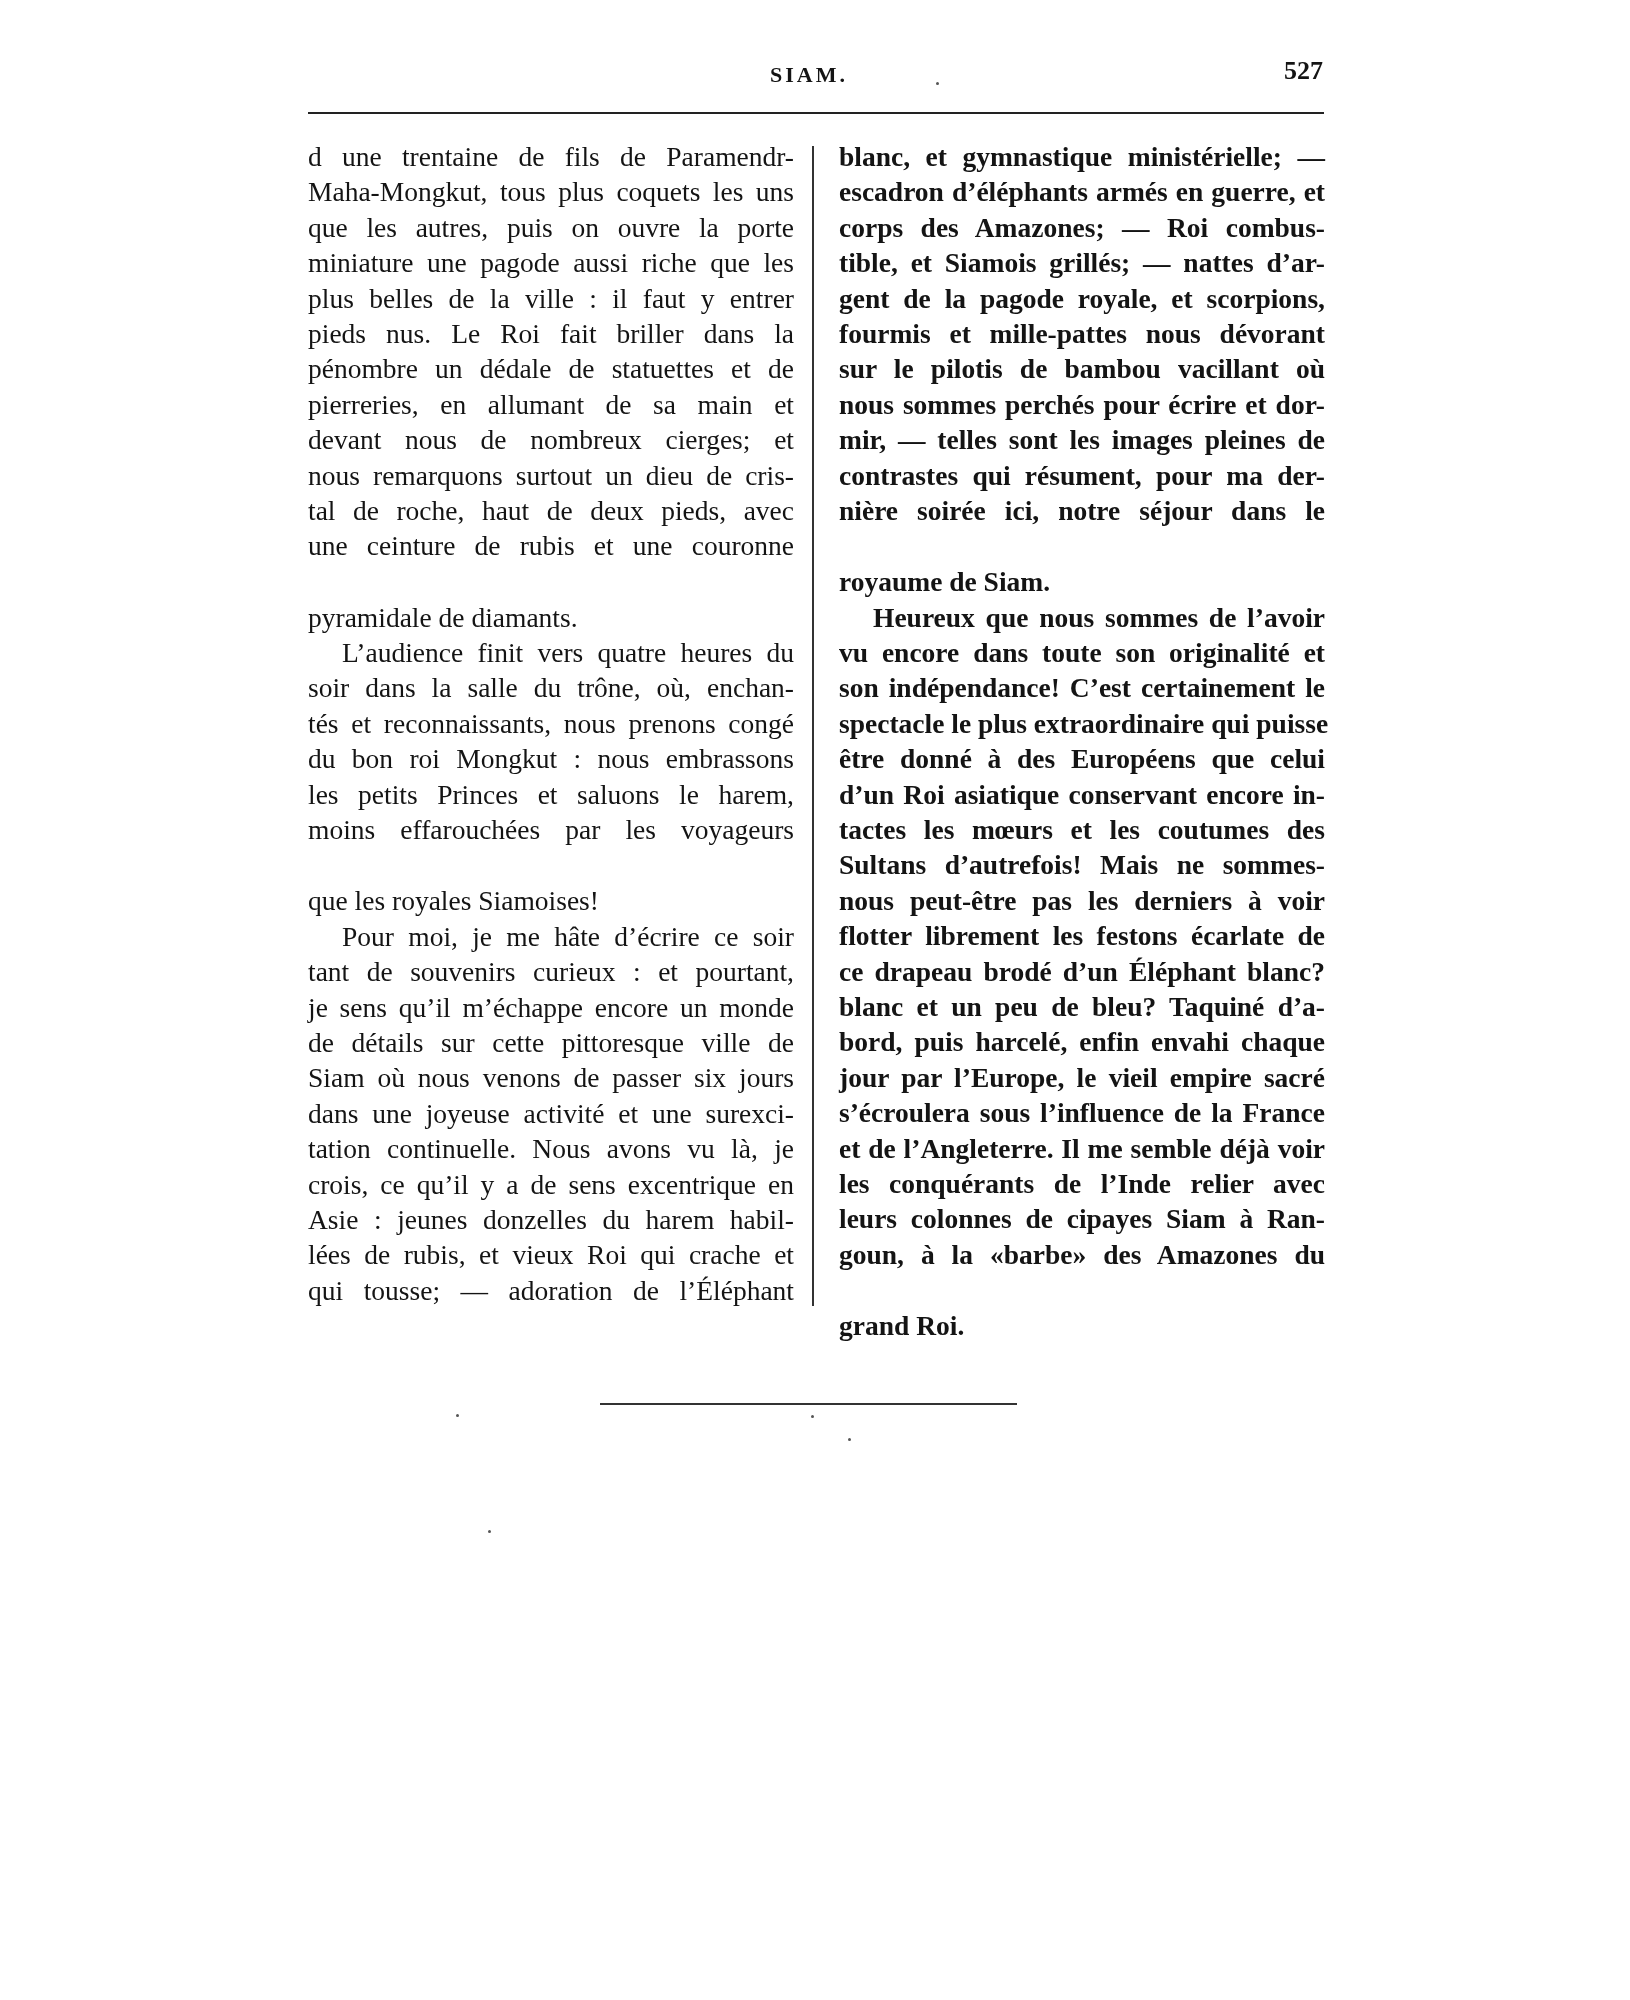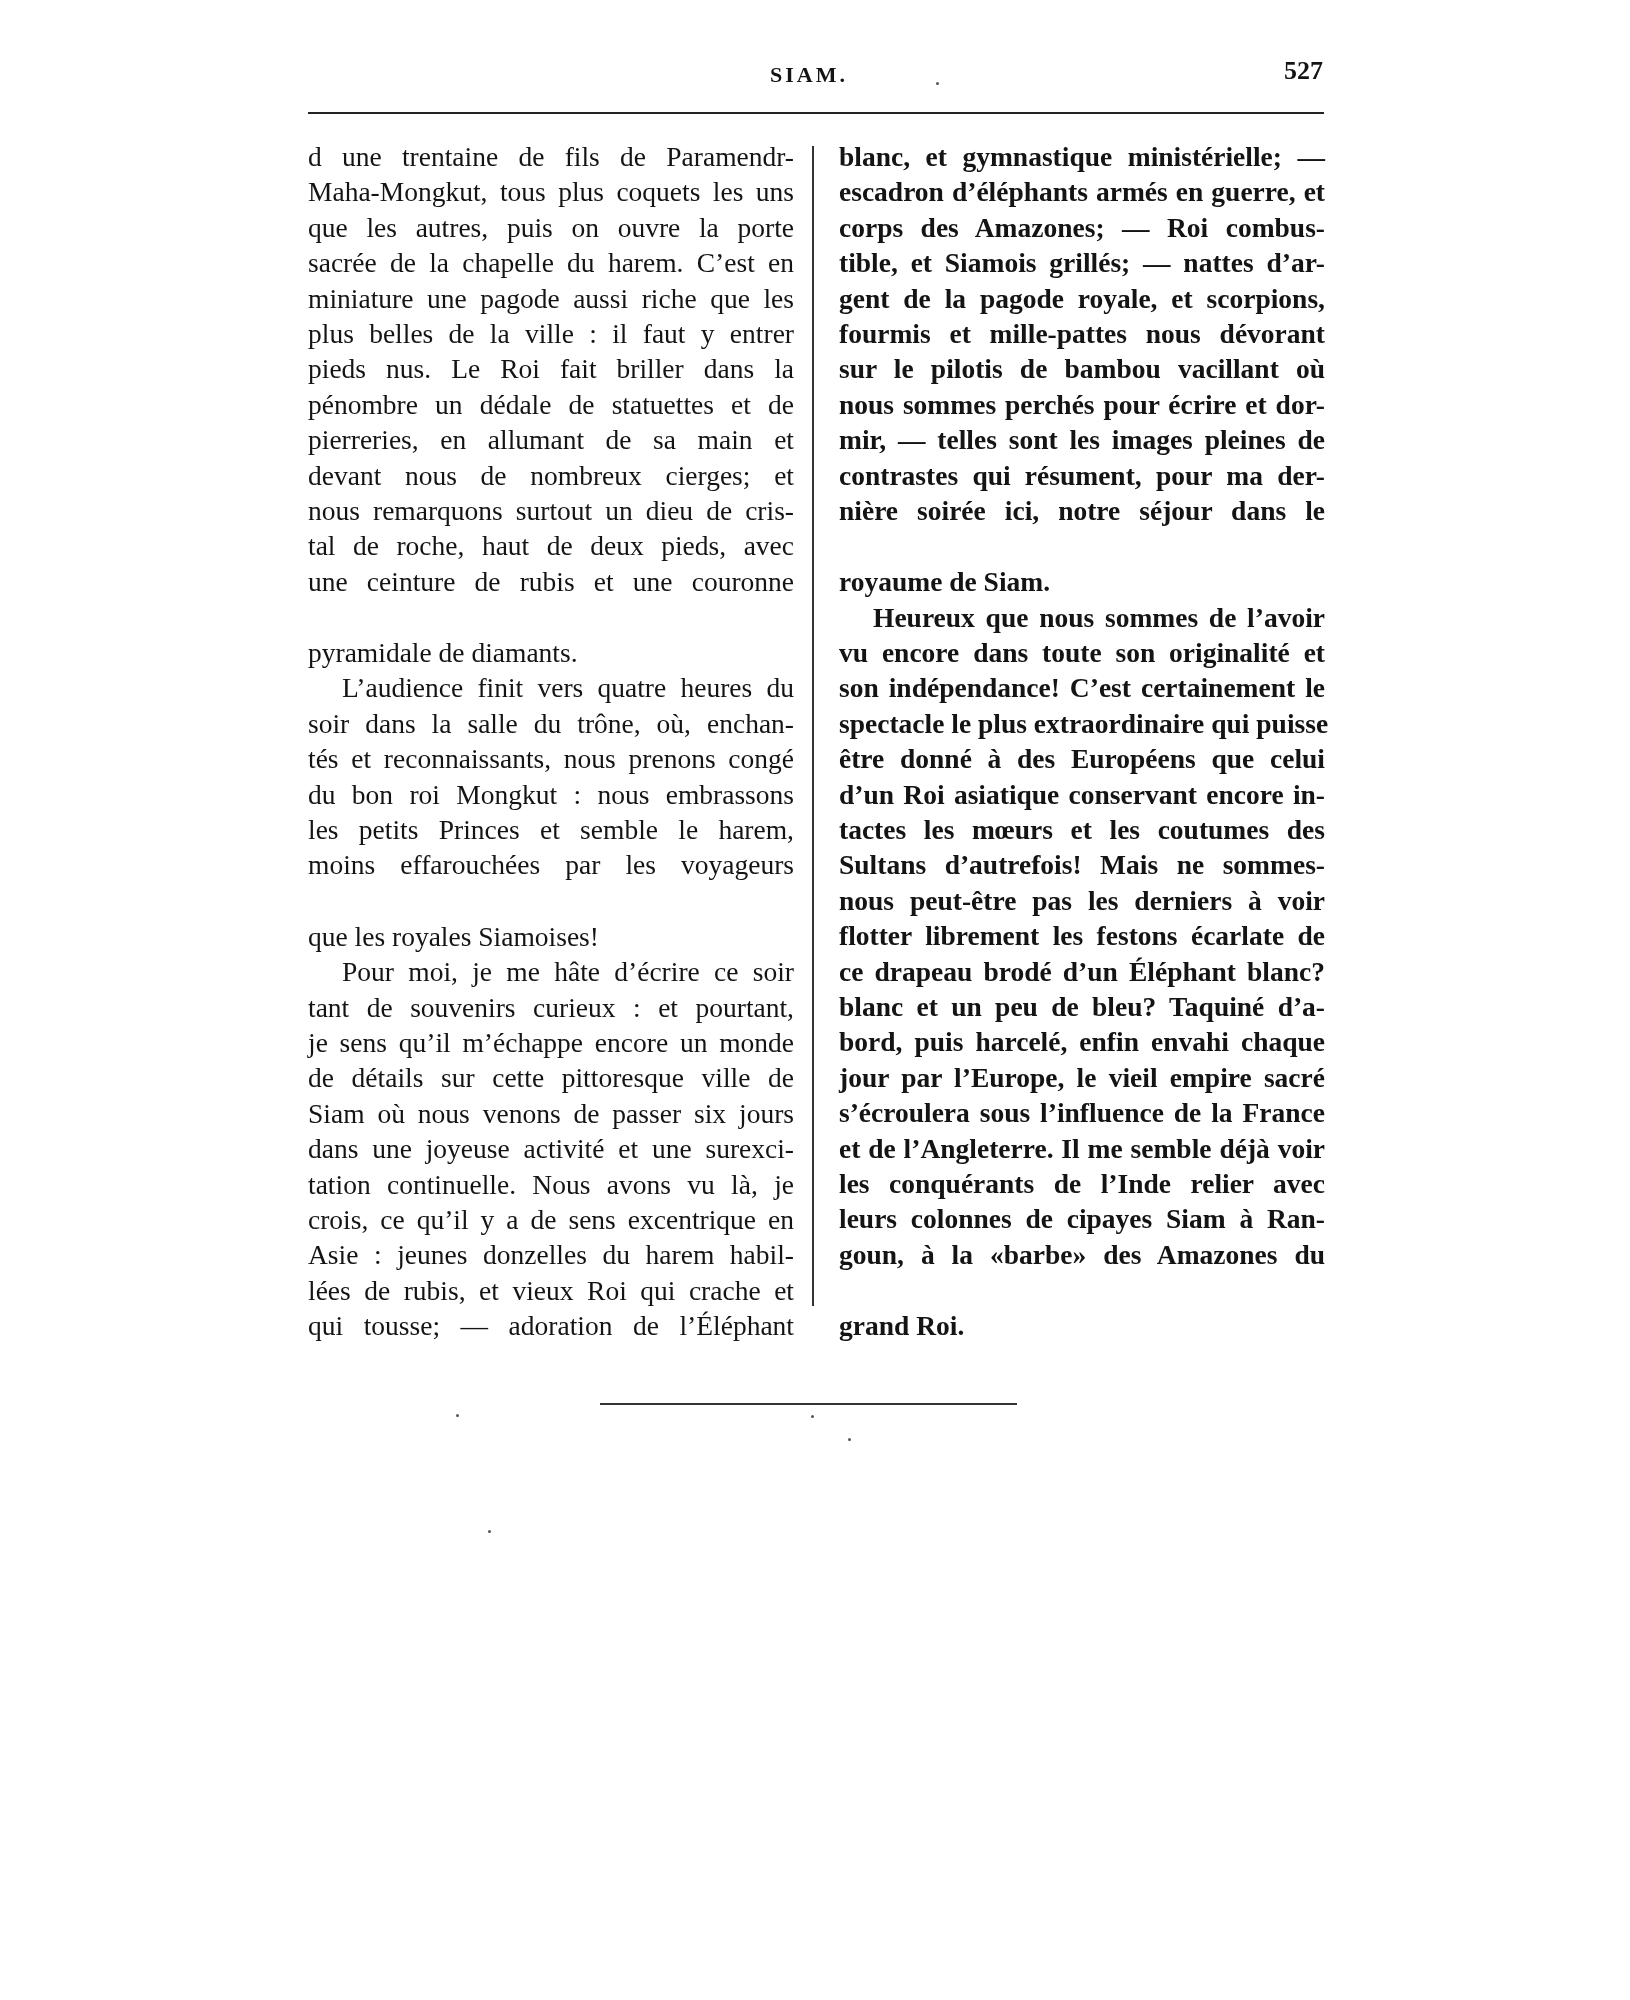--- a/index.html
+++ b/index.html
@@ -47,36 +47,35 @@
 
   <div class="running-title">SIAM.</div>
   <div class="stray-dot" style="left:936px;top:82px;"></div>
   <div class="page-number">527</div>
   <div class="header-rule"></div>
 
   <div class="column col-left">
     <span class="line">d une trentaine de fils de Paramendr-</span>
     <span class="line">Maha-Mongkut, tous plus coquets les uns</span>
     <span class="line">que les autres, puis on ouvre la porte</span>
-    <span class="line">sacrée de la chapelle du harem. C’est en</span>
     <span class="line">miniature une pagode aussi riche que les</span>
     <span class="line">plus belles de la ville : il faut y entrer</span>
     <span class="line">pieds nus. Le Roi fait briller dans la</span>
     <span class="line">pénombre un dédale de statuettes et de</span>
     <span class="line">pierreries, en allumant de sa main et</span>
     <span class="line">devant nous de nombreux cierges; et</span>
     <span class="line">nous remarquons surtout un dieu de cris-</span>
     <span class="line">tal de roche, haut de deux pieds, avec</span>
     <span class="line">une ceinture de rubis et une couronne</span>
     <span class="line last">pyramidale de diamants.</span>
     <span class="line indent">L’audience finit vers quatre heures du</span>
     <span class="line">soir dans la salle du trône, où, enchan-</span>
     <span class="line">tés et reconnaissants, nous prenons congé</span>
     <span class="line">du bon roi Mongkut : nous embrassons</span>
-    <span class="line">les petits Princes et semble le harem,</span>
+    <span class="line">les petits Princes et saluons le harem,</span>
     <span class="line">moins effarouchées par les voyageurs</span>
     <span class="line last">que les royales Siamoises!</span>
     <span class="line indent">Pour moi, je me hâte d’écrire ce soir</span>
     <span class="line">tant de souvenirs curieux : et pourtant,</span>
     <span class="line">je sens qu’il m’échappe encore un monde</span>
     <span class="line">de détails sur cette pittoresque ville de</span>
     <span class="line">Siam où nous venons de passer six jours</span>
     <span class="line">dans une joyeuse activité et une surexci-</span>
     <span class="line">tation continuelle. Nous avons vu là, je</span>
     <span class="line">crois, ce qu’il y a de sens excentrique en</span>

